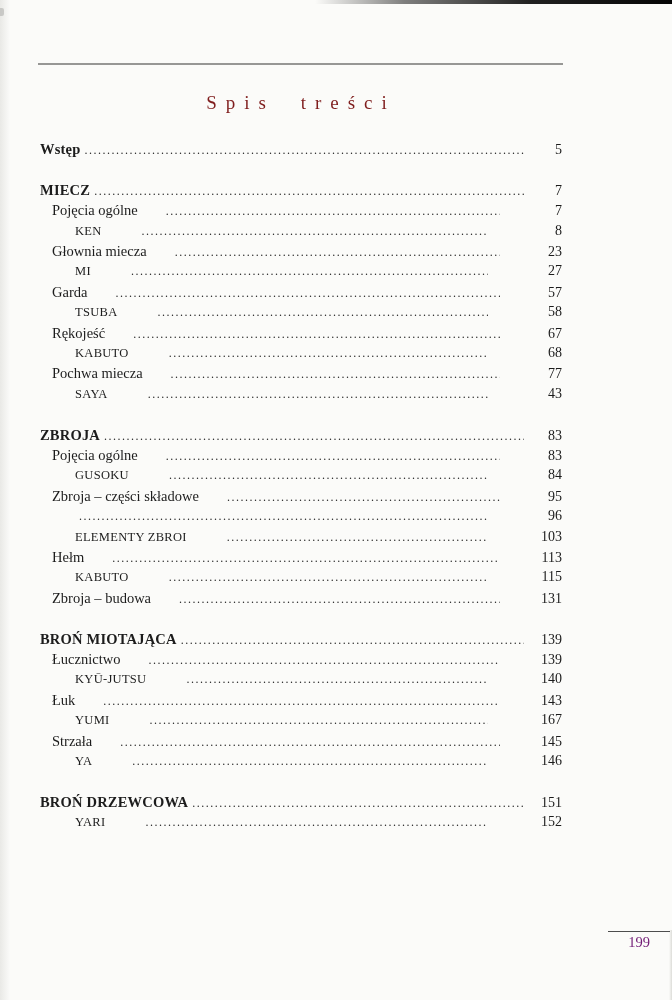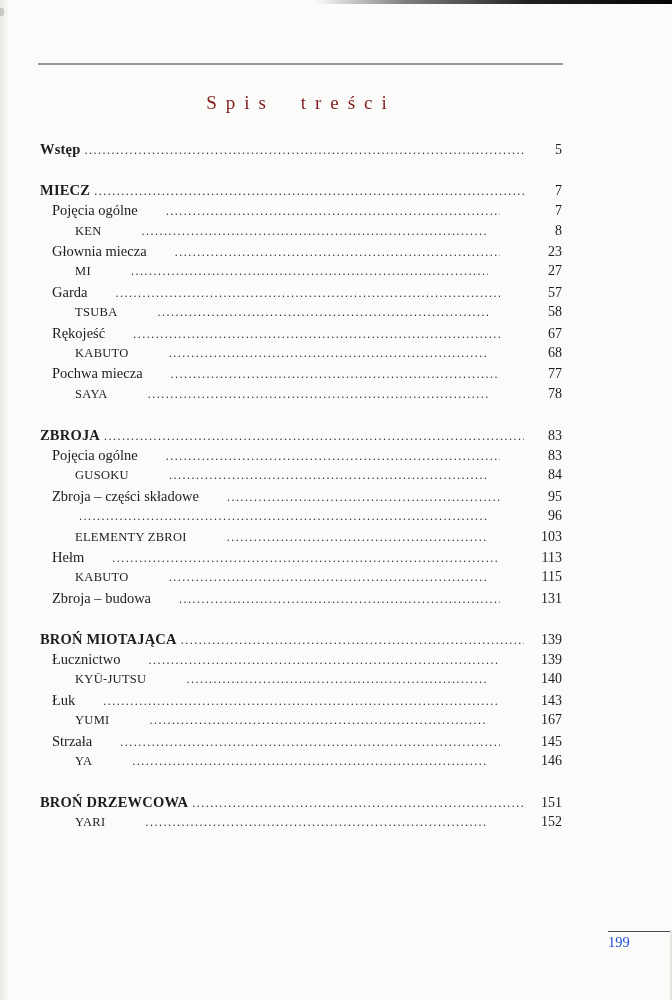--- a/index.html
+++ b/index.html
@@ -62,23 +62,23 @@
     margin: 0 2px 0 4px;
   }
   .num {
     flex: none; width: 36px; text-align: right;
     font-size: 14px;
   }
   .folio {
     position: absolute; top: 931px; left: 608px; width: 62px;
     border-top: 1.5px solid #4d4d4d;
     padding-top: 2px;
-    text-align: left;
+    text-align: center;
     font-size: 14.5px;
-    color: #1d4ed8;
+    color: #701a75;
   }
 </style>
 </head>
 <body>
 
 <div class="top-band"></div>
 <div class="edge-left"></div>
 <div class="left-speck"></div>
 <div class="edge-right-bottom"></div>
 
@@ -138,21 +138,21 @@
       <span class="num">68</span>
     </div>
     <div class="row l1">
       <span class="label">Pochwa miecza</span>
       <span class="leader">............................................................................................................................................................................................................................</span>
       <span class="num">77</span>
     </div>
     <div class="row l2">
       <span class="label">SAYA</span>
       <span class="leader">............................................................................................................................................................................................................................</span>
-      <span class="num">78</span>
+      <span class="num">43</span>
     </div>
     <div class="row h1 gap">
       <span class="label">ZBROJA</span>
       <span class="leader">............................................................................................................................................................................................................................</span>
       <span class="num">83</span>
     </div>
     <div class="row l1">
       <span class="label">Pojęcia ogólne</span>
       <span class="leader">............................................................................................................................................................................................................................</span>
       <span class="num">83</span>

